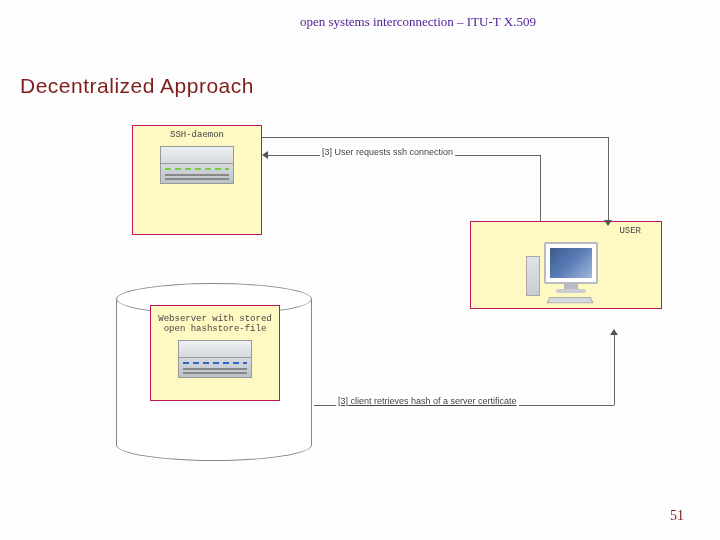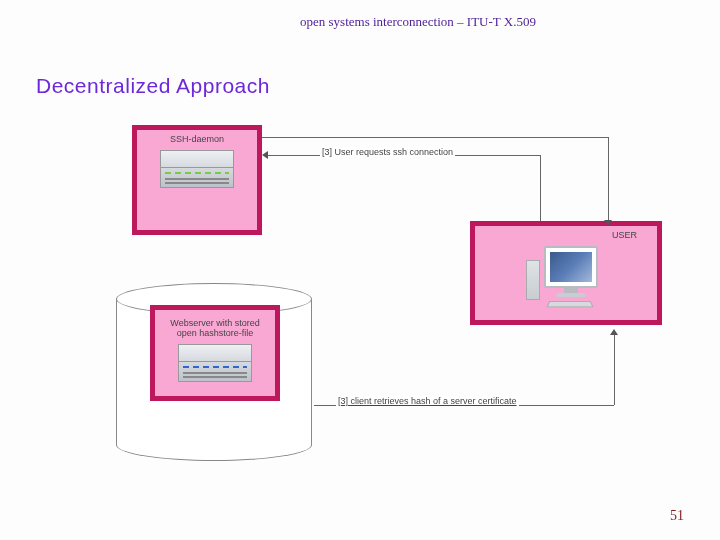--- a/index.html
+++ b/index.html
@@ -17,62 +17,61 @@
     left: 300px;
     font-size: 13px;
     color: #4c1d95;
     font-family: 'Palatino Linotype', Georgia, serif;
   }
   .title {
     position: absolute;
     top: 74px;
     left: 20px;
     font-size: 21px;
-    color: #6d28d9;
+    color: #7f1d1d;
     font-family: 'Century Gothic', 'Segoe UI', sans-serif;
     font-weight: 300;
     letter-spacing: 0.5px;
-    margin-left: 16px;
   }
   .page-number {
     position: absolute;
     bottom: 16px;
     right: 36px;
     font-size: 14px;
     color: #7f1d1d;
   }
   .diagram {
     position: absolute;
     top: 125px;
     left: 120px;
     width: 550px;
     height: 340px;
   }
   
   .box {
     position: absolute;
-    border: 5px solid #be185d;
-    background: #f9a8d4;
-    font-family: Liberation Sans, sans-serif;
+    border: 1px solid #be185d;
+    background: #fef9c3;
+    font-family: Liberation Mono, monospace;
     font-size: 9px;
     color: #444;
     text-align: center;
   }
   .ssh-box {
     top: 0;
     left: 12px;
     width: 130px;
     height: 110px;
     padding-top: 4px;
   }
   .user-box {
     top: 96px;
     left: 350px;
     width: 192px;
-    height: 104px;
+    height: 88px;
     padding-top: 4px;
   }
   .user-box .ulabel {
     text-align: right;
     padding-right: 20px;
     font-size: 9px;
   }
   .web-box {
     top: 180px;
     left: 30px;

